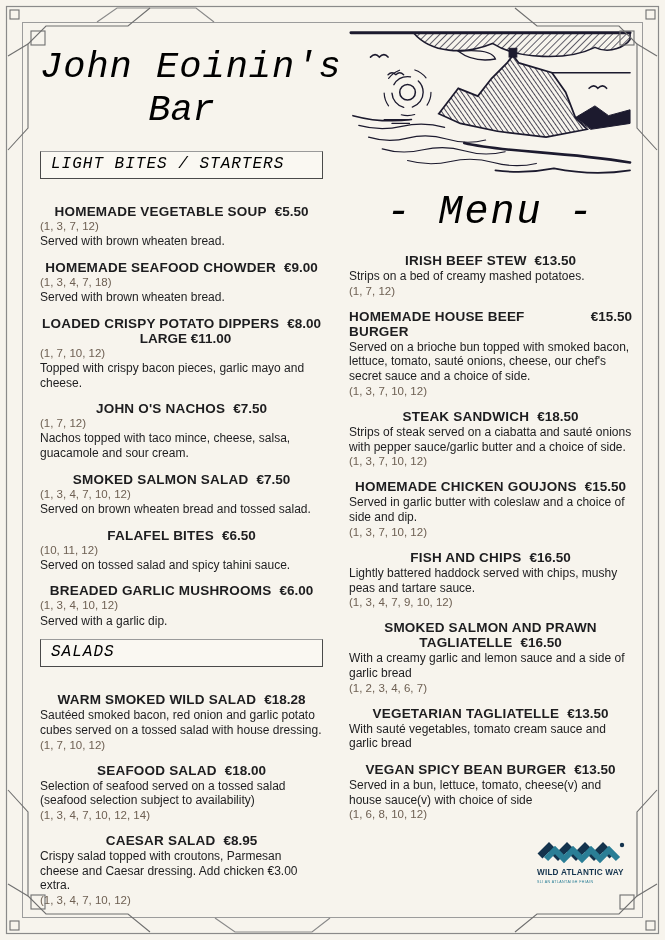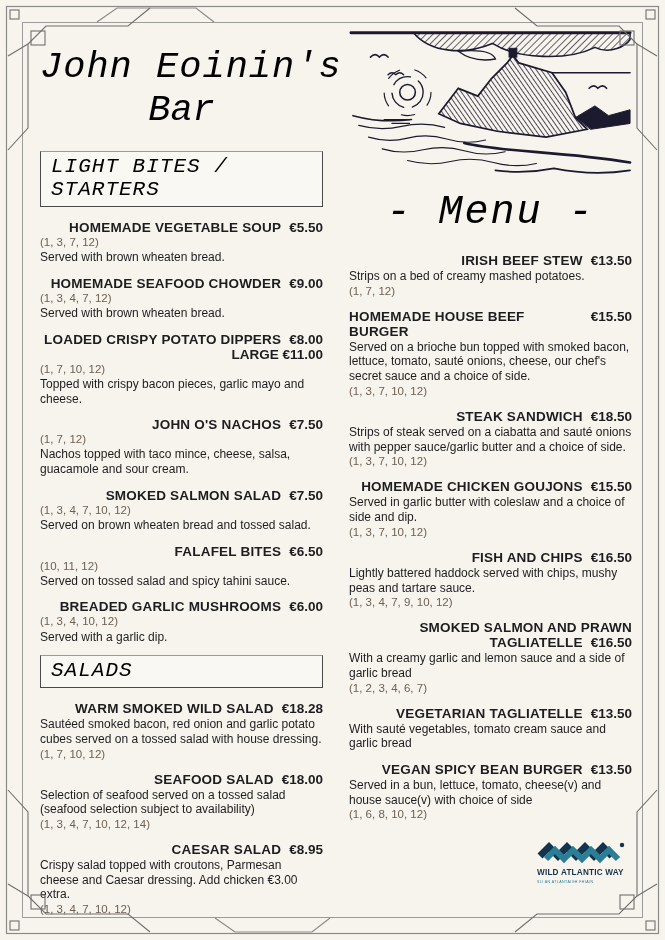--- a/index.html
+++ b/index.html
@@ -18,28 +18,28 @@
 
   .title{margin-top:28px;margin-bottom:20px;text-align:center;line-height:1.15;}
   .title .t1{font-size:37px;letter-spacing:1px;white-space:nowrap;}
   .title .t2{font-size:37px;}
 
   .menu-heading{font-size:40px;text-align:center;margin:14px 0 18px 0;letter-spacing:2px;}
 
   .section-box{
     border:1.5px solid #4a4a4a;border-top-color:#9a9a9a;
     background:#faf8f2;
-    padding:3px 10px 5px 10px;margin-bottom:13px;
-    font-size:21px;letter-spacing:1px;
+    padding:3px 10px 5px 10px;margin-bottom:25px;
+    font-size:16px;letter-spacing:1px;
   }
   .starters-box{margin-top:0;}
   .salads-box{margin-top:6px;}
 
   .item{margin-bottom:11px;}
-  .irow{display:flex;justify-content:flex-end;align-items:baseline;}
+  .irow{display:flex;justify-content:center;align-items:baseline;}
   .iname{font-weight:bold;font-size:13.5px;letter-spacing:.2px;}
   .iprice{font-weight:bold;font-size:13.5px;margin-left:8px;white-space:nowrap;}
   .iallergens{color:#6e6053;font-size:11.5px;line-height:1.15;margin-top:1px;}
   .idesc{font-size:12px;line-height:1.22;margin-top:1px;}
 
   .illustration{width:283px;height:150px;margin-top:8px;}
   .logo{align-self:flex-end;margin-top:2px;width:100px;}
 </style>
 </head>
 <body>
@@ -79,21 +79,21 @@
             <span class="iprice">€5.50</span>
           </div>
           <div class="iallergens">(1, 3, 7, 12)</div>
           <div class="idesc">Served with brown wheaten bread.</div>
         </div>
         <div class="item">
           <div class="irow">
             <span class="iname">HOMEMADE SEAFOOD CHOWDER</span>
             <span class="iprice">€9.00</span>
           </div>
-          <div class="iallergens">(1, 3, 4, 7, 12)</div>
+          <div class="iallergens">(1, 3, 4, 7, 18)</div>
           <div class="idesc">Served with brown wheaten bread.</div>
         </div>
         <div class="item">
           <div class="irow">
             <span class="iname">LOADED CRISPY POTATO DIPPERS</span>
             <span class="iprice">€8.00</span>
           </div>
           <div class="irow">
             <span class="iname"></span>
             <span class="iprice">LARGE €11.00</span>

